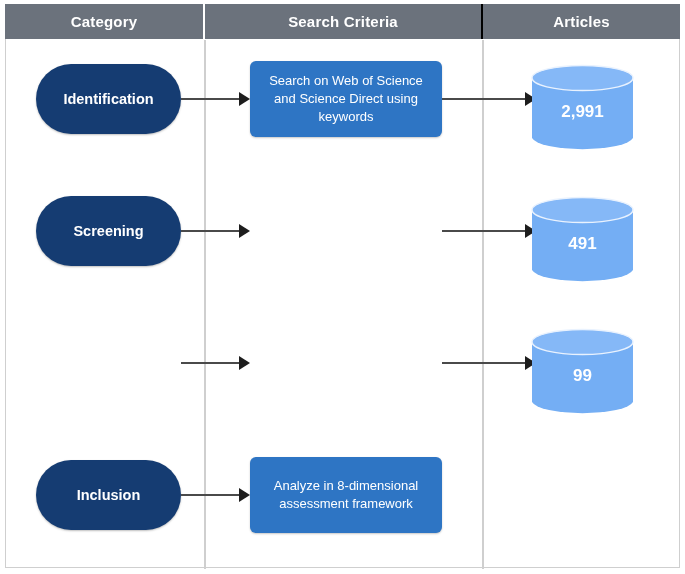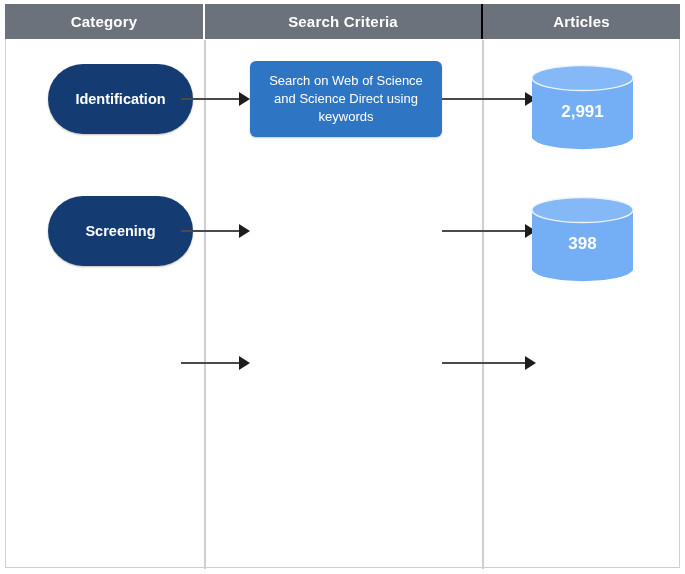--- a/index.html
+++ b/index.html
@@ -76,21 +76,21 @@
   }
   .flow-row {
     position: relative;
     width: 100%;
     height: 132px;
   }
 
   
   .pill {
     position: absolute;
-    left: 43px;
+    left: 31px;
     top: 25px;
     width: 145px;
     height: 70px;
     background: #153c72;
     border-radius: 35px;
     color: #ffffff;
     font-size: 14.5px;
     font-weight: bold;
     display: flex;
     align-items: center;
@@ -223,30 +223,45 @@
       </div>
       <div class="arrow a2">
         <div class="shaft"></div>
         <div class="head"></div>
       </div>
       <div class="cylinder">
         <svg class="cyl-svg" width="103" height="86" viewBox="0 0 103 86">
           <path d="M1,13 L1,73 A51,13 0 0 0 102,73 L102,13 Z" fill="#74aef4"></path>
           <ellipse cx="51.5" cy="13" rx="50.5" ry="12.5" fill="#85b8f7" stroke="#e9f2fe" stroke-width="1.4"></ellipse>
         </svg>
-        <div class="cyl-label">398</div>
+        <div class="cyl-label">491</div>
       </div>
     </div>
 
     <div class="flow-row">
       <div class="arrow a1">
         <div class="shaft"></div>
         <div class="head"></div>
       </div>
       <div class="arrow a2">
         <div class="shaft"></div>
         <div class="head"></div>
       </div>
-    </div>
-
+      <div class="cylinder">
+        <svg class="cyl-svg" width="103" height="86" viewBox="0 0 103 86">
+          <path d="M1,13 L1,73 A51,13 0 0 0 102,73 L102,13 Z" fill="#74aef4"></path>
+          <ellipse cx="51.5" cy="13" rx="50.5" ry="12.5" fill="#85b8f7" stroke="#e9f2fe" stroke-width="1.4"></ellipse>
+        </svg>
+        <div class="cyl-label">99</div>
+      </div>
+    </div>
+
+    <div class="flow-row">
+      <div class="pill">Inclusion</div>
+      <div class="arrow a1">
+        <div class="shaft"></div>
+        <div class="head"></div>
+      </div>
+      <div class="criteria-box">Analyze in 8-dimensional assessment framework</div>
+    </div>
 
   </div>
 </div>
 
 </body></html>

